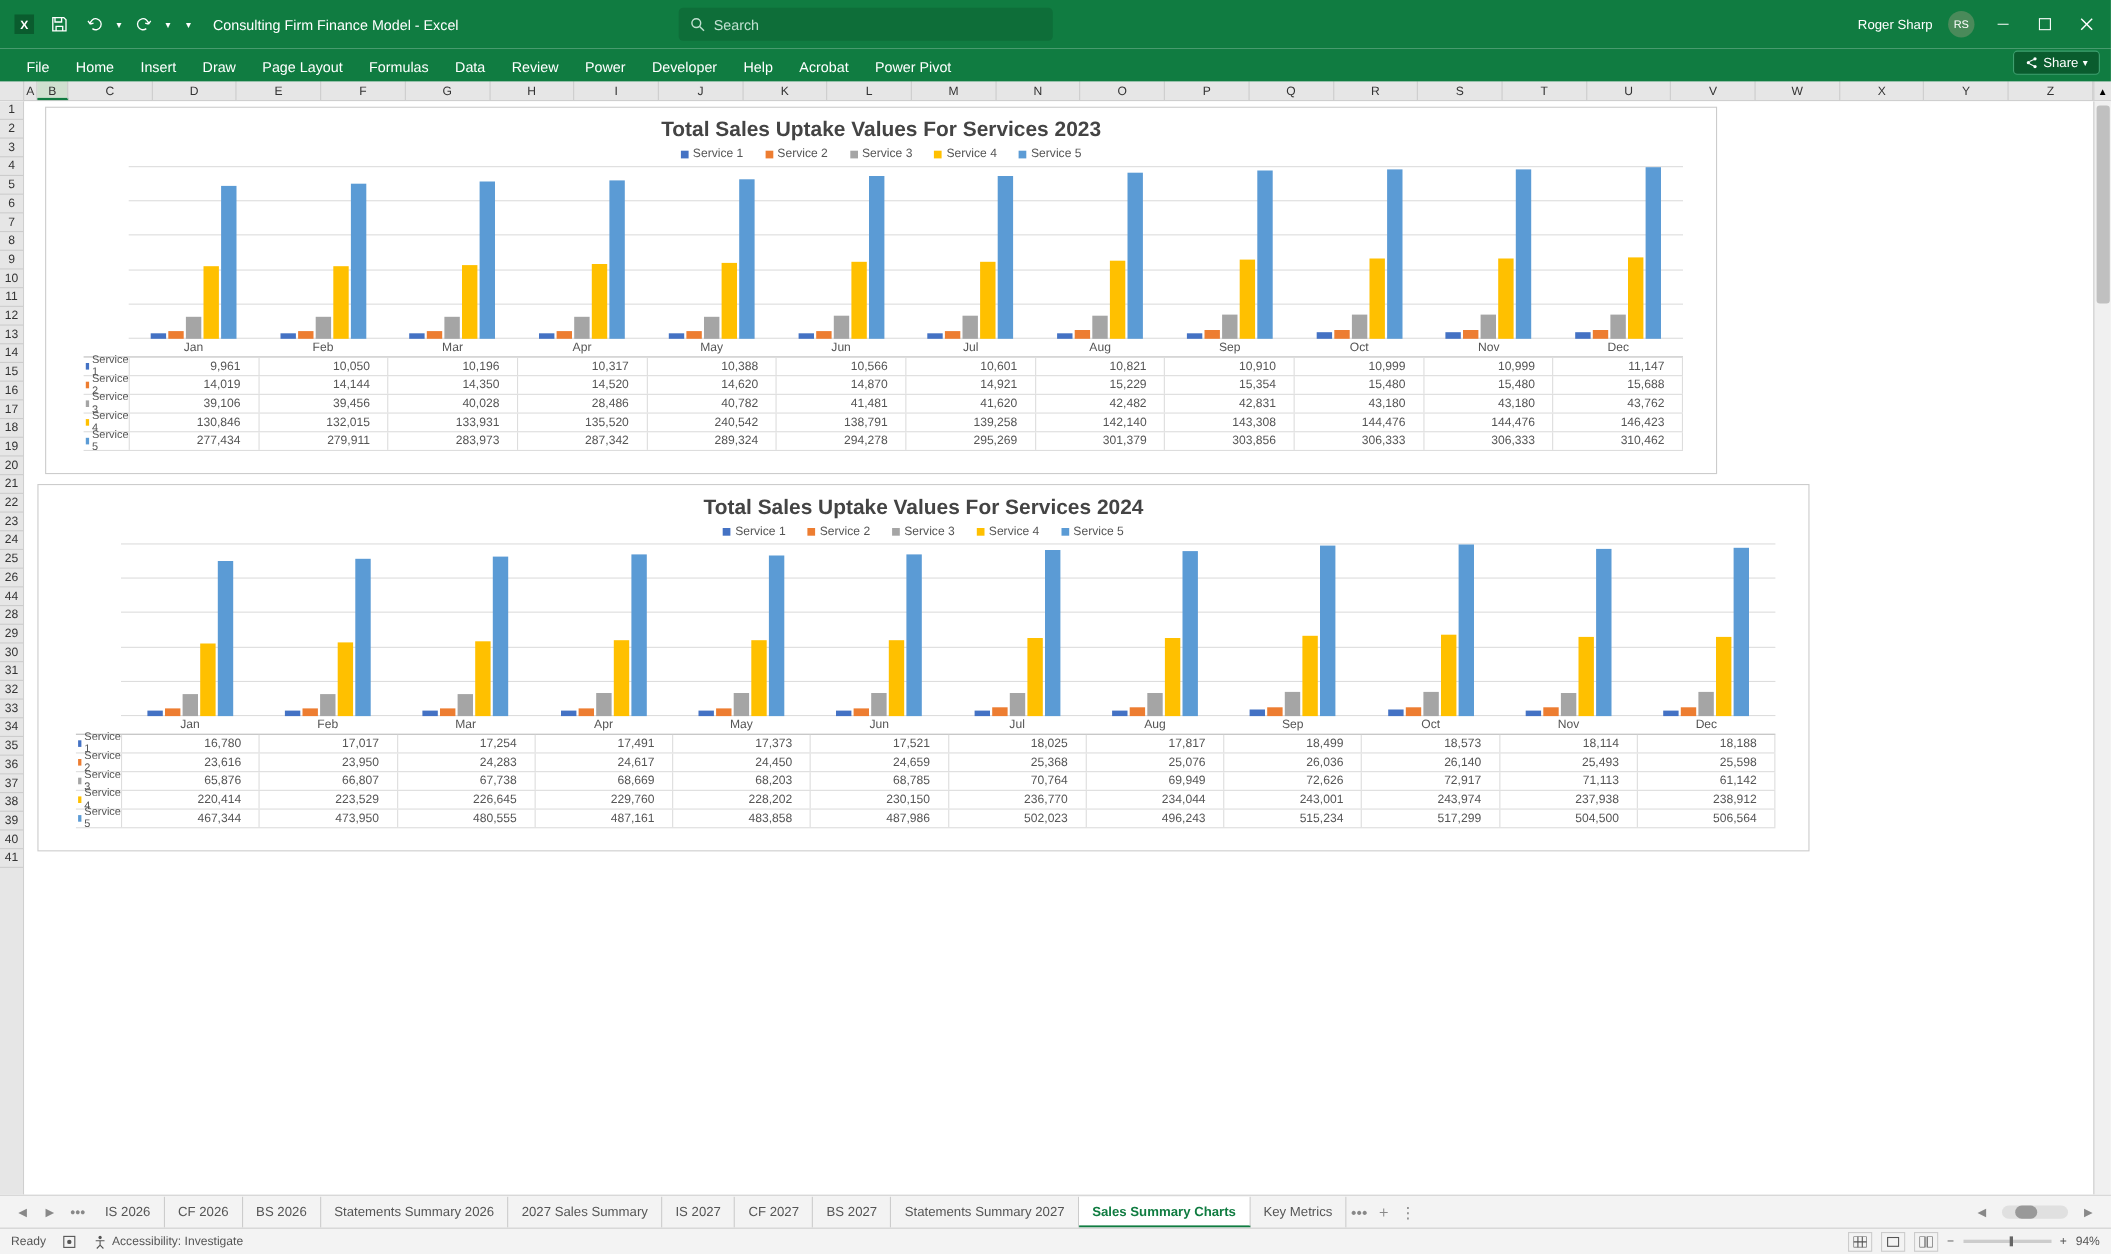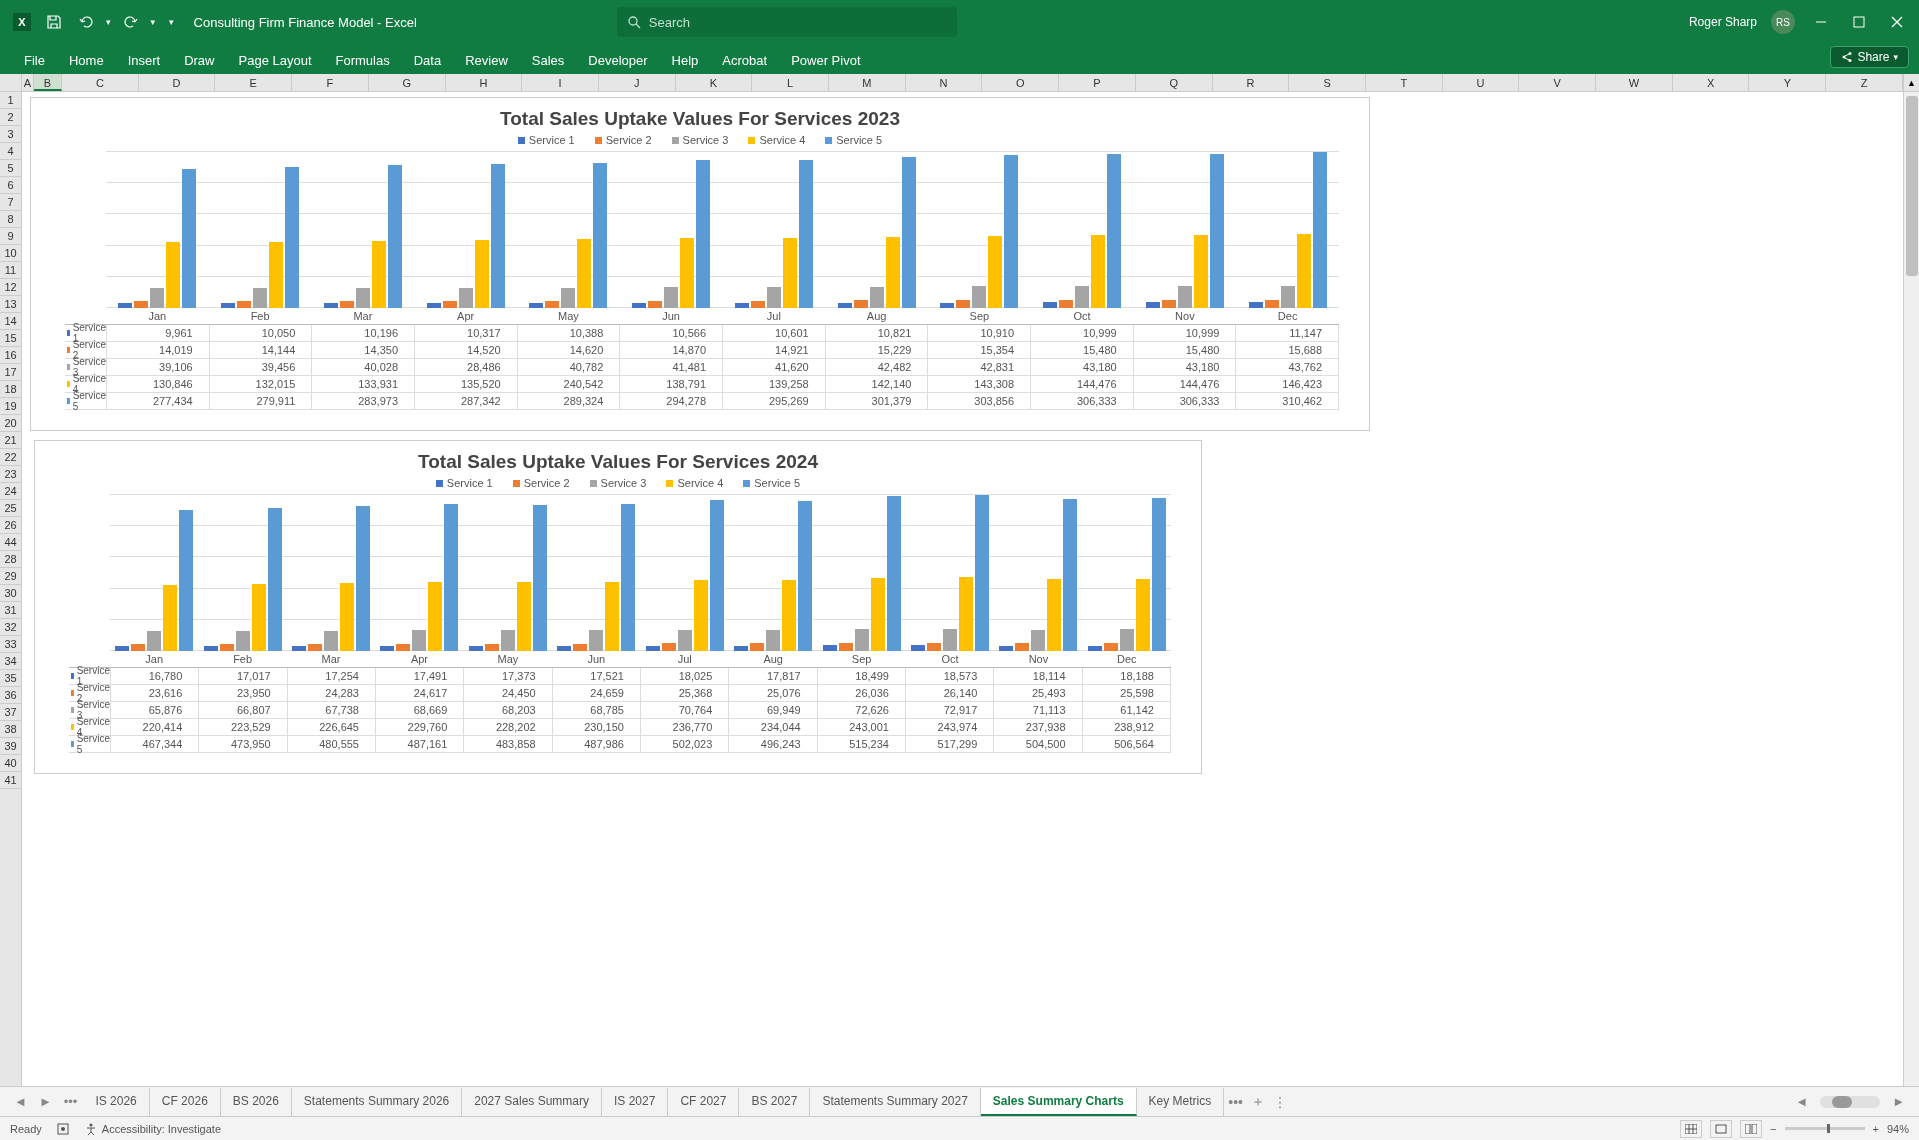--- a/index.html
+++ b/index.html
@@ -31,22 +31,22 @@
 .scroll-up { width: 16px; background: #e6e6e6; border-left: 1px solid #ccc; text-align: center; font-size: 9px; line-height: 18px; }
 
 
 .main { flex: 1; display: flex; overflow: hidden; position: relative; }
 .row-headers { width: 22px; background: #e6e6e6; border-right: 1px solid #ccc; }
 .row-h { height: 17px; border-bottom: 1px solid #ccc; text-align: center; font-size: 11px; line-height: 17px; color: #333; cursor: pointer; }
 .sheet-area { flex: 1; background: #fff; position: relative; overflow: hidden; }
 
 
 .chart-box { position: absolute; background: #fff; border: 1px solid #ccc; }
-.chart-box.c1 { left: 8px; top: 5px; width: 1340px; height: 334px; }
-.chart-box.c2 { left: 12px; top: 348px; width: 1168px; height: 334px; }
+.chart-box.c1 { left: 19px; top: 5px; width: 1520px; height: 334px; }
+.chart-box.c2 { left: 12px; top: 348px; width: 1611px; height: 334px; }
 .chart-title { text-align: center; font-size: 19px; font-weight: 600; color: #444; padding: 10px 0 4px 0; }
 .legend { display: flex; justify-content: center; gap: 20px; font-size: 11px; color: #555; padding-bottom: 6px; }
 .legend span { display: flex; align-items: center; gap: 4px; }
 .legend-sw { width: 7px; height: 7px; }
 .plot { position: relative; height: 156px; margin: 0 30px 0 75px; }
 .grid-line { position: absolute; left: 0; right: 0; height: 1px; background: #ddd; }
 .bars-wrap { position: absolute; inset: 0; display: flex; }
 .month-group { flex: 1; display: flex; align-items: flex-end; justify-content: center; gap: 2px; padding: 0 4px; height: 100%; }
 .bar { width: 14px; }
 .s1 { background: #4472c4; }
@@ -148,21 +148,21 @@
 <div class="ribbon">
   <div id="ribbon-slot" style="display: flex;">
       <div class="ribbon-tab">File</div>
       <div class="ribbon-tab">Home</div>
       <div class="ribbon-tab">Insert</div>
       <div class="ribbon-tab">Draw</div>
       <div class="ribbon-tab">Page Layout</div>
       <div class="ribbon-tab">Formulas</div>
       <div class="ribbon-tab">Data</div>
       <div class="ribbon-tab">Review</div>
-      <div class="ribbon-tab">Sales</div>
+      <div class="ribbon-tab">Power</div>
       <div class="ribbon-tab">Developer</div>
       <div class="ribbon-tab">Help</div>
       <div class="ribbon-tab">Acrobat</div>
       <div class="ribbon-tab">Power Pivot</div>
     </div>
   <div class="share-btn">
     <svg width="12" height="12" viewBox="0 0 12 12">
         <path d="M8 3 L4 5 M4 7 L8 9" stroke="#fff" stroke-width="1"></path>
         <circle cx="9" cy="2.5" r="1.5" fill="#fff"></circle>
         <circle cx="3" cy="6" r="1.5" fill="#fff"></circle>

